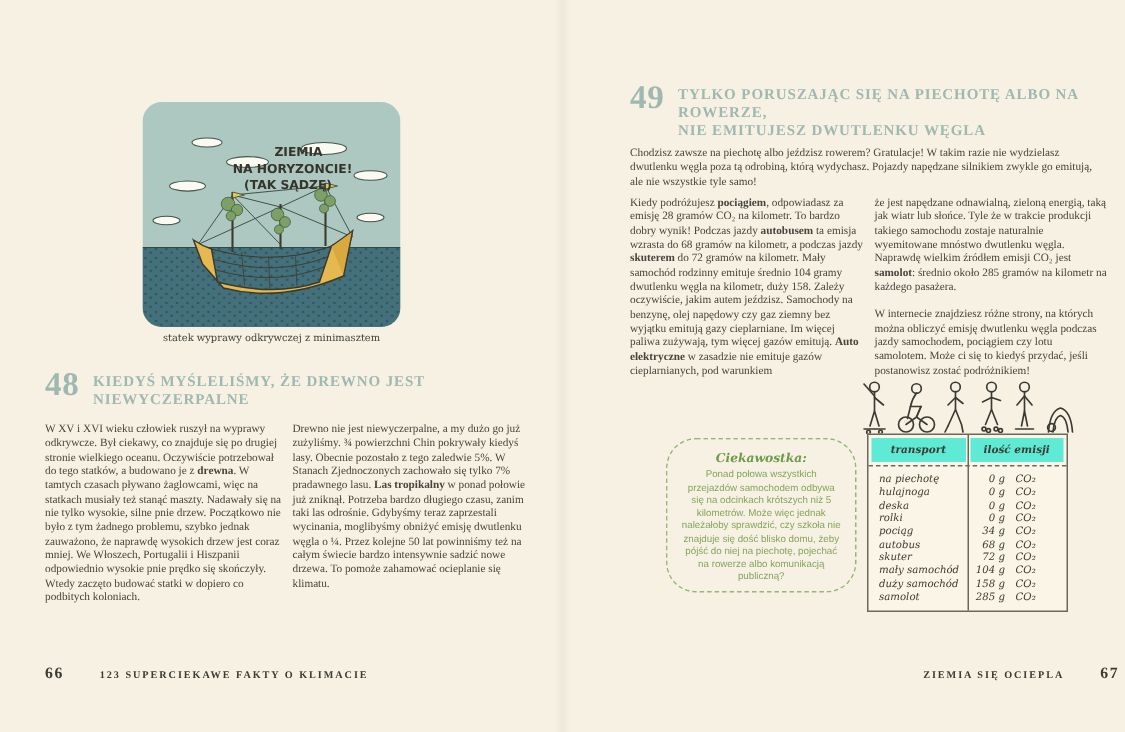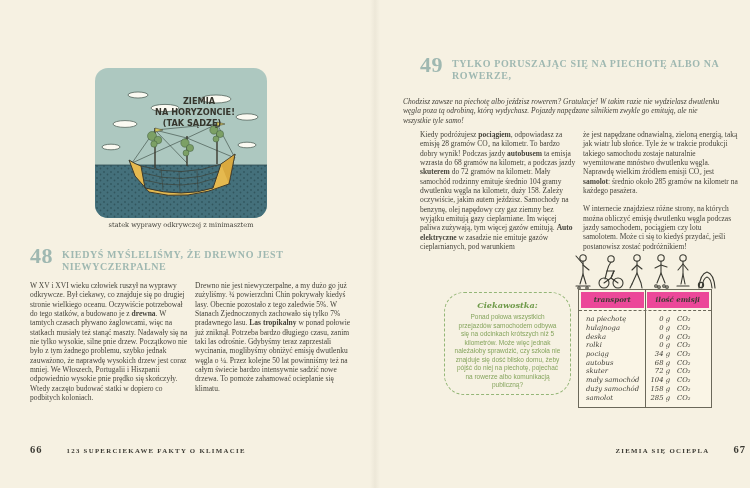--- a/index.html
+++ b/index.html
@@ -64,21 +64,21 @@
     font-family:"Liberation Sans", sans-serif;
   }
   
   .etable{
     position:absolute;left:578px;top:289px;width:134px;
     border:1px solid #6b685a;background:#faf5e6;
     box-sizing:border-box;
   }
   .etable .hrow{display:flex;border-bottom:1px dashed #6b685a;}
   .etable .hcell{
-    flex:1;background:#ec4899;margin:2px;padding:3px 0 4px 0;
+    flex:1;background:#5eead4;margin:2px;padding:3px 0 4px 0;
     text-align:center;
     font-family:"DejaVu Serif", cursive;font-style:italic;font-weight:700;
     font-size:7px;color:#3c3b33;
   }
   .etable .hcell:first-child{margin-right:1px;}
   .etable .vline{
     position:absolute;top:0;bottom:0;left:66px;width:1px;background:#6b685a;
   }
   .etable .rows{padding:4px 0 5px 0;position:relative;}
   .etable .row{display:flex;height:8.7px;align-items:center;}
@@ -188,24 +188,25 @@
 
   <div class="footer" style="left:30px;">
     <span class="footer-page">66</span>
     <span class="footer-title">123 SUPERCIEKAWE FAKTY O KLIMACIE</span>
   </div>
 
   <div class="section-head" style="left:420px;top:55px;">
     <span class="section-num">49</span>
     <span class="section-title" style="width:300px;">
       <span>TYLKO PORUSZAJĄC SIĘ NA PIECHOTĘ ALBO NA ROWERZE,</span><br>
+      <span>NIE EMITUJESZ DWUTLENKU WĘGLA</span>
     </span>
   </div>
 
-  <div class="bodycol" style="left:403px;top:97px;width:318px;font-style:italic;">Chodzisz zawsze na piechotę albo jeździsz rowerem? Gratulacje! W takim razie nie wydzielasz dwutlenku węgla poza tą odrobiną, którą wydychasz. Pojazdy napędzane silnikiem zwykle go emitują, ale nie wszystkie tyle samo!</div>
+  <div class="bodycol" style="left:420px;top:97px;width:318px;">Chodzisz zawsze na piechotę albo jeździsz rowerem? Gratulacje! W takim razie nie wydzielasz dwutlenku węgla poza tą odrobiną, którą wydychasz. Pojazdy napędzane silnikiem zwykle go emitują, ale nie wszystkie tyle samo!</div>
 
   <div class="bodycol" style="left:420px;top:130px;width:156px;"><span>Kiedy podróżujesz </span><b>pociągiem</b><span>, odpowiadasz za emisję 28 gramów CO₂ na kilometr. To bardzo dobry wynik! Podczas jazdy </span><b>autobusem</b><span> ta emisja wzrasta do 68 gramów na kilometr, a podczas jazdy </span><b>skuterem</b><span> do 72 gramów na kilometr. Mały samochód rodzinny emituje średnio 104 gramy dwutlenku węgla na kilometr, duży 158. Zależy oczywiście, jakim autem jeździsz. Samochody na benzynę, olej napędowy czy gaz ziemny bez wyjątku emitują gazy cieplarniane. Im więcej paliwa zużywają, tym więcej gazów emitują. </span><b>Auto elektryczne</b><span> w zasadzie nie emituje gazów cieplarnianych, pod warunkiem</span></div>
   <div class="bodycol" style="left:583px;top:130px;width:155px;">
     <div><span>że jest napędzane odnawialną, zieloną energią, taką jak wiatr lub słońce. Tyle że w trakcie produkcji takiego samochodu zostaje naturalnie wyemitowane mnóstwo dwutlenku węgla. Naprawdę wielkim źródłem emisji CO₂ jest </span><b>samolot</b><span>: średnio około 285 gramów na kilometr na każdego pasażera.</span></div>
     <div class="para-gap">W internecie znajdziesz różne strony, na których można obliczyć emisję dwutlenku węgla podczas jazdy samochodem, pociągiem czy lotu samolotem. Może ci się to kiedyś przydać, jeśli postanowisz zostać podróżnikiem!</div>
   </div>
 
   <div class="figures">
     <svg width="22" height="38" viewBox="0 0 22 38">
       <g stroke="#3a3a32" stroke-width="1.1" fill="none" stroke-linecap="round">

